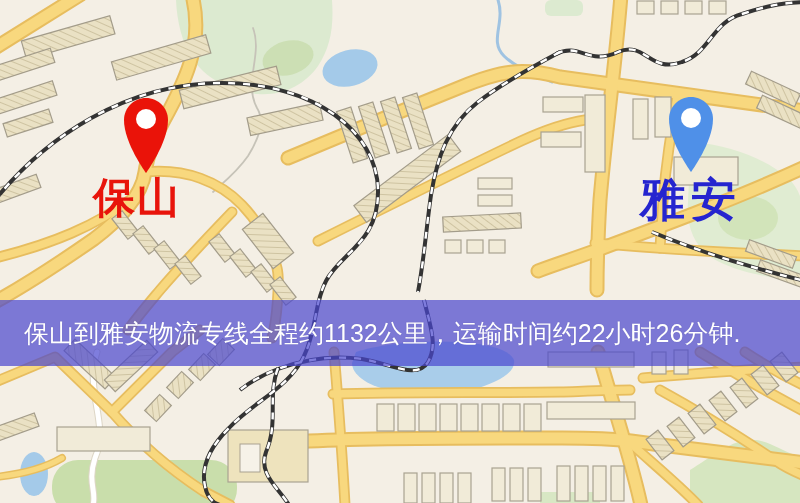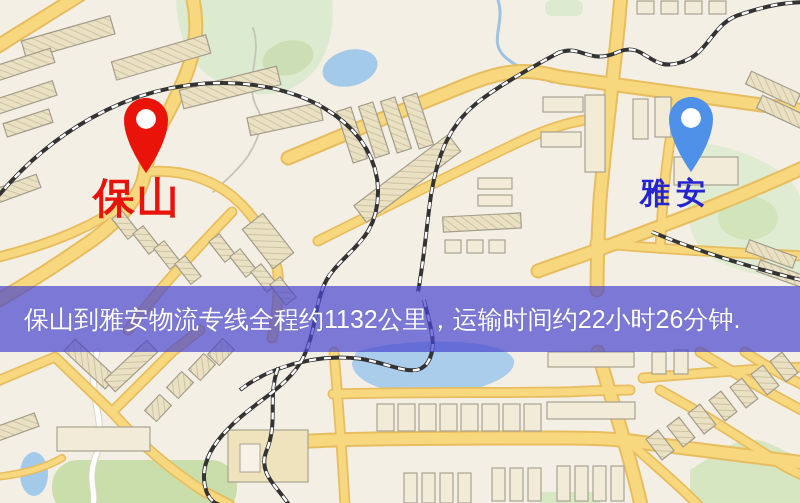--- a/index.html
+++ b/index.html
@@ -3,23 +3,23 @@
 <meta charset="utf-8">
 <style>
   html,body{margin:0;padding:0;background:#888;}
   .stage{position:relative;width:800px;height:503px;overflow:hidden;
          font-family:"Liberation Sans",sans-serif;background:#f4efe5;}
   svg.map{position:absolute;left:0;top:0;}
   .pin{position:absolute;width:54px;height:82px;}
   .map-label{position:absolute;font-weight:bold;line-height:1;white-space:nowrap;}
   .label-origin{left:93px;top:177px;font-size:42px;color:#e8140b;
                 font-family:"Liberation Serif",serif;letter-spacing:2px;}
-  .label-dest{left:640px;top:178px;font-size:30px;color:#2525cf;
-              font-family:Liberation Sans, sans-serif;letter-spacing:6px;}
-  .banner{position:absolute;left:0;right:0;top:286px;height:66px;
+  .label-dest{left:640px;top:178px;font-size:45px;color:#2525cf;
+              font-family:Liberation Serif, serif;letter-spacing:6px;}
+  .banner{position:absolute;left:0;right:0;top:300px;height:66px;
           background:rgba(73,70,206,0.70);display:flex;align-items:center;
           padding-left:24px;box-sizing:border-box;}
   .banner span{color:#ffffff;font-size:25px;white-space:nowrap;
                text-shadow:0 0 1px rgba(40,40,120,.35);}
   
   .casing use{stroke:#e7bd5f;fill:none;stroke-linecap:round;stroke-linejoin:round;}
   .roadfill use{stroke:#f8d87e;fill:none;stroke-linecap:round;stroke-linejoin:round;}
   .whiteroad{stroke:#ffffff;fill:none;stroke-width:5;stroke-linecap:round;}
   .whitecase{stroke:#ddd6c6;fill:none;stroke-width:7;stroke-linecap:round;}
   .railbase use{stroke:#333333;stroke-width:4;fill:none;stroke-linecap:butt;}

